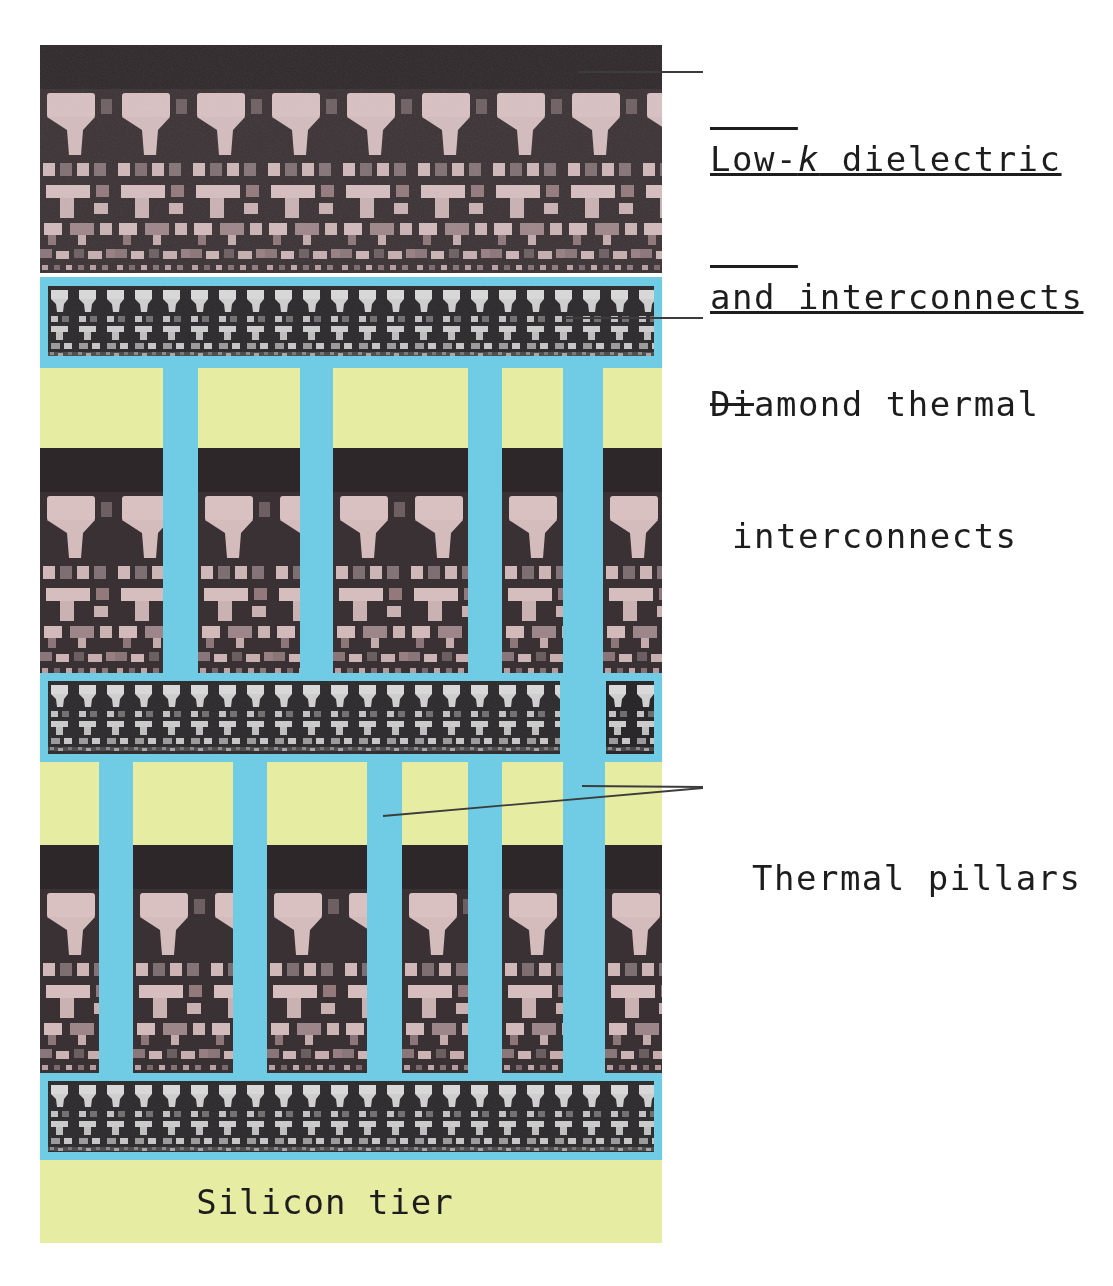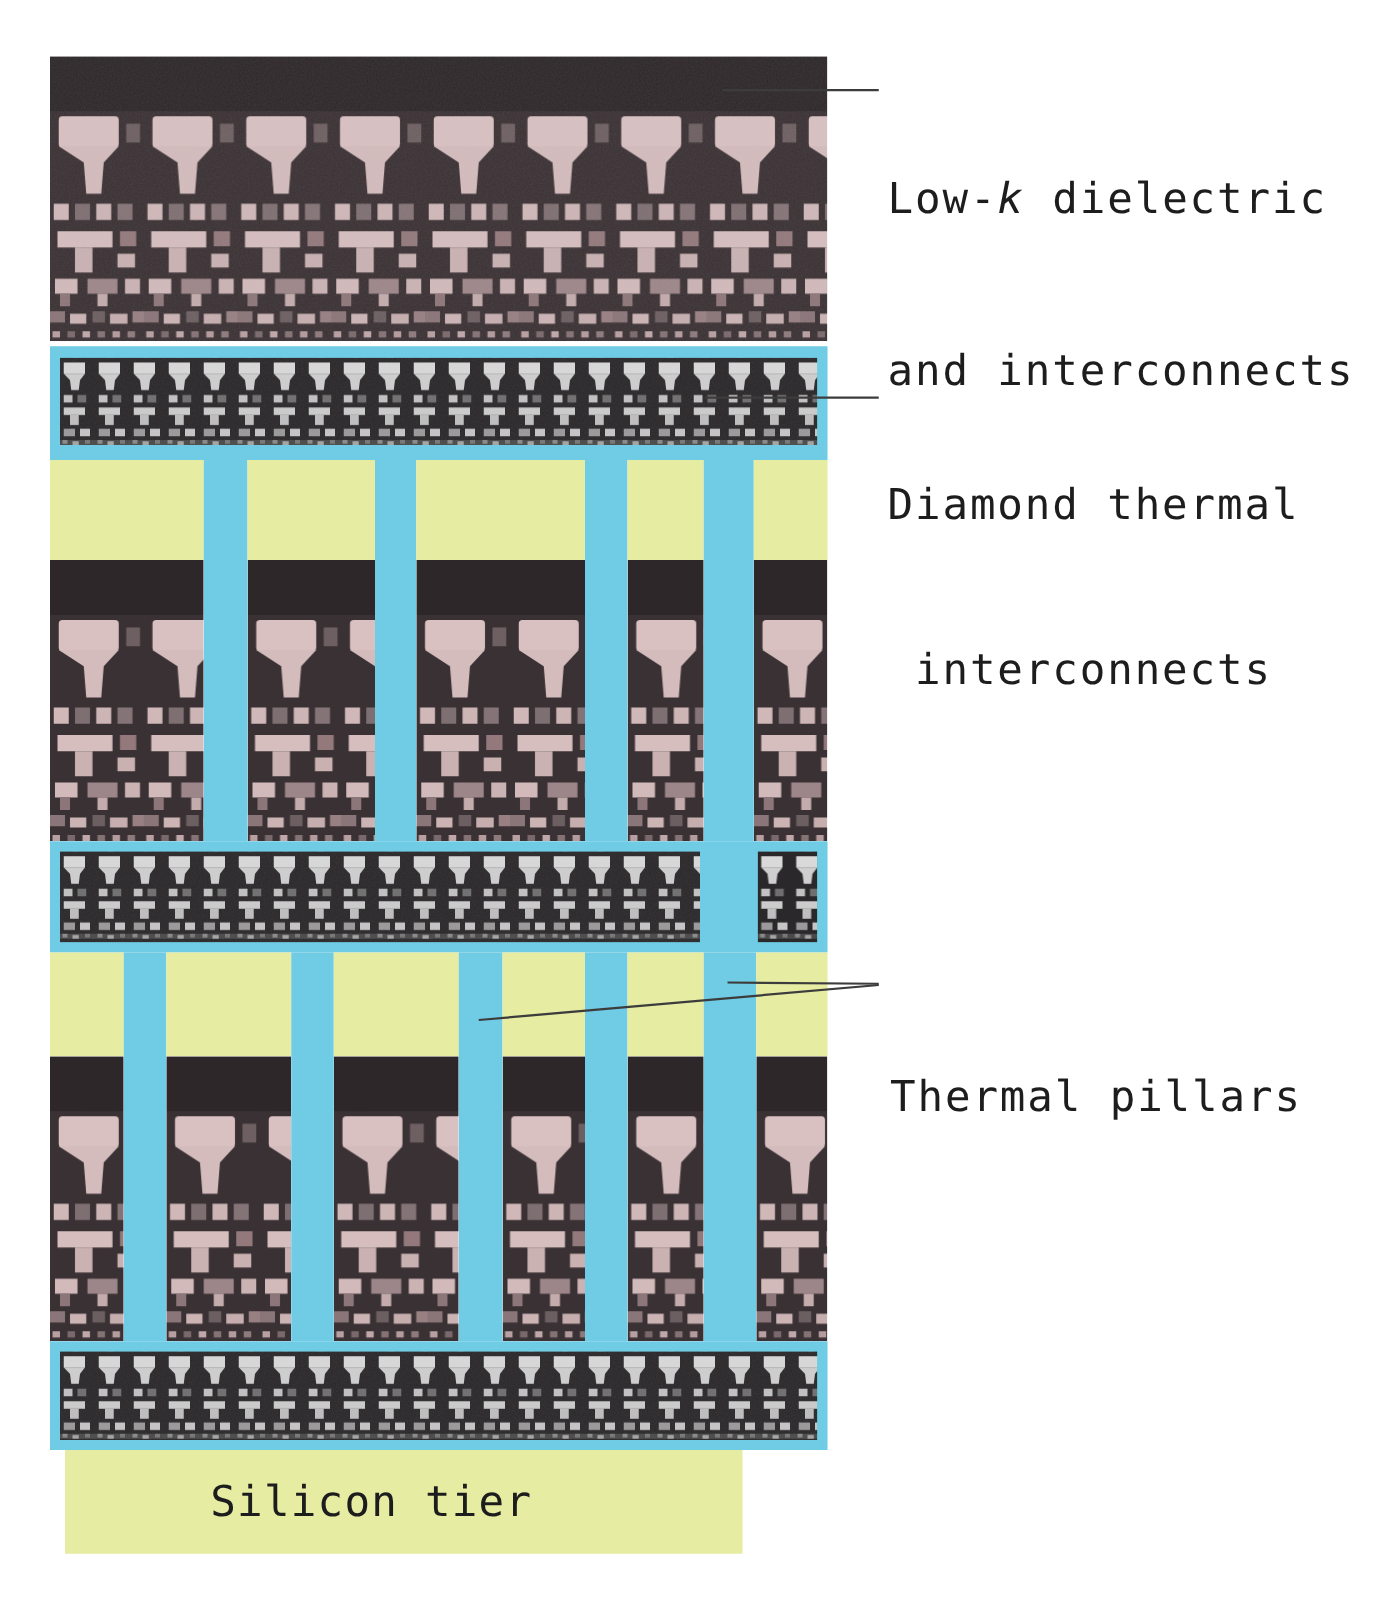--- a/index.html
+++ b/index.html
@@ -226,38 +226,38 @@
 
   <div class="abs strip" style="left:40px;top:1073px;width:622px;height:87px;">
     <div class="inner" style="left:8px;top:8px;width:606px;height:71px;">
       <svg class="fill">
           <rect width="100%" height="100%" fill="url(#chipGray)"></rect>
           <rect width="100%" height="100%" filter="url(#grainF)" opacity="0.45"></rect>
         </svg>
     </div>
   </div>
 
-  <div class="abs silicon" style="left:40px;top:1160px;width:542px;height:83px;margin-left:12px;">
+  <div class="abs silicon" style="left:40px;top:1160px;width:622px;height:83px;">
     <span>Silicon tier</span>
   </div>
 
   <svg class="callouts" width="1113" height="1286">
     <line x1="578" y1="72" x2="703" y2="72"></line>
     <line x1="564" y1="318" x2="703" y2="318"></line>
     <line x1="582" y1="786" x2="703" y2="787"></line>
     <line x1="383" y1="816" x2="703" y2="788"></line>
   </svg>
 
-  <div class="label" style="left:710px;top:44px;">
+  <div class="label" style="left:710px;top:44px;text-decoration:underline;">
     <div><span>Low-</span><i>k</i><span> dielectric</span></div>
     <div>and interconnects</div>
   </div>
 
   <div class="label tight" style="left:710px;top:294px;text-align:center;">
     <div>Diamond thermal</div>
     <div>interconnects</div>
   </div>
 
-  <div class="label tight" style="left:712px;top:768px;">
+  <div class="label tight" style="left:752px;top:768px;">
     <div>Thermal pillars</div>
   </div>
 
 </div>
 
 </body></html>

